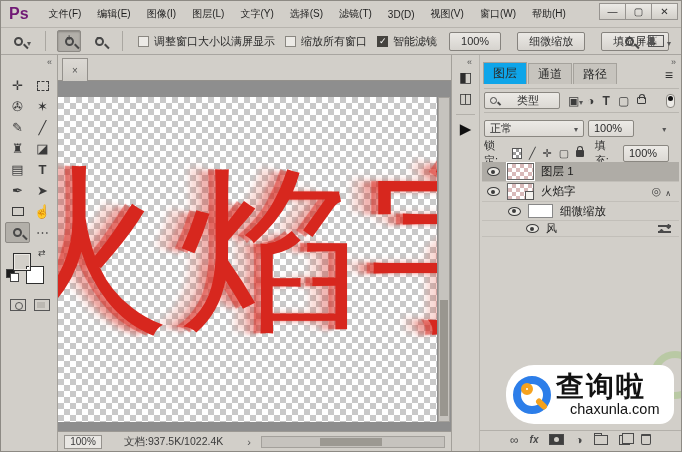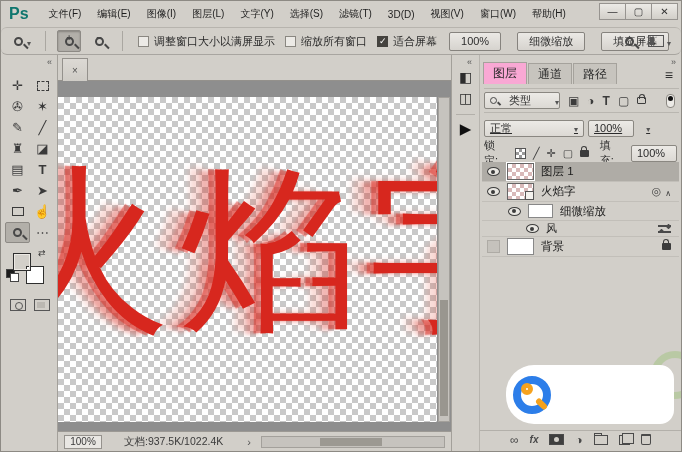--- a/index.html
+++ b/index.html
@@ -1,27 +1,27 @@
 <!DOCTYPE html>
 <html><head>
 <meta charset="utf-8">
 <style>
   * { margin:0; padding:0; box-sizing:border-box; }
   body { width:682px; height:452px; font-family:"Liberation Sans",sans-serif; }
   #app { position:relative; width:682px; height:452px; background:#d2cfc9; overflow:hidden; border:1px solid #8d8a84; }
 
   
   .menubar { position:absolute; left:0; top:0; width:100%; height:26px; display:flex; align-items:center; }
-  .ps-logo { font-weight:bold; font-size:16px; color:#0f766e; margin:0 12px 0 8px; }
+  .ps-logo { font-weight:bold; font-size:16px; color:#701a75; margin:0 12px 0 8px; }
   .menu-item { font-size:10px; color:#1e1e1e; padding:0 8px; white-space:nowrap; }
   .win-controls { position:absolute; right:3px; top:2px; display:flex; }
   .win-btn { width:27px; height:17px; border:1px solid #979490; background:linear-gradient(#eceae6,#d2cfc9); font-size:10px; color:#333; display:flex; align-items:center; justify-content:center; margin-left:-1px; }
 
   
-  .optionsbar { position:absolute; left:0; top:26px; width:100%; height:28px; border-top:1px solid #b7b4ae; border-bottom:1px solid #a8a5a0; display:flex; align-items:center; padding-left:10px; gap:6px;border-radius:6px; }
+  .optionsbar { position:absolute; left:0; top:26px; width:100%; height:28px; border-top:1px solid #b7b4ae; border-bottom:1px solid #a8a5a0; display:flex; align-items:center; padding-left:10px; gap:6px; }
   .mag { width:9px; height:9px; border:2px solid #474747; border-radius:50%; position:relative; display:inline-block; flex:none; }
   .mag::after { content:""; position:absolute; width:2px; height:6px; background:#474747; left:7px; top:6px; transform:rotate(-45deg); transform-origin:top left; }
   .mag.plus::before, .mag.minus::before { position:absolute; left:-1px; top:-6px; width:7px; text-align:center; font-size:9px; color:#474747; font-weight:bold; }
   .mag.plus::before { content:"+"; }
   .mag.minus::before { content:"–"; top:-7px; }
   .dd-arrow::before { content:"▾"; font-size:8px; color:#555; }
   .tool-chip { display:flex; align-items:center; gap:4px; padding:2px 3px; }
   .tool-btn { width:24px; height:22px; display:flex; align-items:center; justify-content:center; border-radius:2px; }
   .tool-btn.pressed { background:#b2afa9; border:1px solid #8d8a85; box-shadow:inset 0 1px 2px rgba(0,0,0,.25); }
   .vsep { width:1px; height:20px; background:#aaa7a1; margin:0 5px; flex:none; }
@@ -79,34 +79,34 @@
   .sicon { display:block; margin:5px auto 0; width:16px; text-align:center; font-size:14px; color:#2d2d2d; }
   .rs-sep { margin:8px 4px 0; border-top:1px solid #b3b0aa; }
   .play-gl { font-size:15px; color:#111; }
 
   
   .lpanel { position:absolute; left:478px; top:54px; right:0; bottom:0; background:#d2cfc9; border-left:1px solid #b7b4ae; }
   .lp-collapse { position:absolute; top:2px; right:6px; }
   .pmenu-gl { position:absolute; right:8px; top:12px; font-size:14px; color:#333; }
   .ptabs { position:absolute; left:3px; top:8px; height:21px; display:flex; align-items:flex-end; }
   .ptab { height:21px; padding:0 9px; font-size:12px; color:#2b2b2b; display:flex; align-items:center; background:#c7c4be; border:1px solid #a5a29c; border-bottom:none; margin-right:1px; white-space:nowrap; }
-  .ptab.active { background:#f9a8d4; height:22px; }
-  .dd { background:linear-gradient(#eceae6,#dcd9d4); border:1px solid #8a8781; border-radius:2px; height:17px; font-size:11px; display:inline-flex; align-items:center; gap:12px; padding:0 5px; color:#2b2b2b; white-space:nowrap; }
+  .ptab.active { background:#0ea5e9; height:22px; }
+  .dd { background:linear-gradient(#eceae6,#dcd9d4); border:1px solid #8a8781; border-radius:2px; height:17px; font-size:11px; display:inline-flex; align-items:center; gap:20px; padding:0 5px; color:#2b2b2b; white-space:nowrap; }
   .dd .spacer { flex:1; }
   .frow { position:absolute; left:4px; right:2px; top:33px; height:25px; display:flex; align-items:center; gap:8px; border-top:1px solid #b9b6b0; border-bottom:1px solid #b9b6b0; }
   .fico { font-size:12px; color:#3c3c3c; }
   .mag.small { width:7px; height:7px; border-width:1.5px; }
   .mag.small::after { height:4px; left:6px; top:5px; }
   .lock-outline { width:9px; height:7px; border:1.5px solid #3c3c3c; border-radius:1px; position:relative; display:inline-block; }
   .lock-outline::before, .lock-filled::before { content:""; position:absolute; left:1px; top:-4px; width:4px; height:4px; border:1.5px solid #3c3c3c; border-bottom:none; border-radius:3px 3px 0 0; }
   .lock-filled { width:9px; height:7px; background:#3c3c3c; border-radius:1px; position:relative; display:inline-block; }
   .pin { width:9px; height:14px; background:#eceae6; border:1px solid #8a8781; border-radius:4px; position:relative; margin-left:auto; margin-right:4px; }
   .pin::after { content:""; position:absolute; left:1px; top:1px; width:5px; height:5px; background:#111; border-radius:50%; }
-  .brow { position:absolute; left:4px; right:14px; top:62px; height:22px; display:flex; align-items:center; font-size:11px; color:#2b2b2b;text-decoration:underline; }
-  .lrow { position:absolute; left:4px; right:4px; top:88px; height:20px; display:flex; align-items:center; gap:7px; font-size:11px; color:#2b2b2b; }
+  .brow { position:absolute; left:4px; right:14px; top:62px; height:22px; display:flex; align-items:center; font-size:11px; color:#2b2b2b; }
+  .lrow { position:absolute; left:4px; right:12px; top:88px; height:20px; display:flex; align-items:center; gap:7px; font-size:11px; color:#2b2b2b; }
   .chklock { width:11px; height:11px; border:1px solid #555; background-color:#fff; background-image:linear-gradient(45deg,#999 25%,transparent 25%,transparent 75%,#999 75%),linear-gradient(45deg,#999 25%,transparent 25%,transparent 75%,#999 75%); background-size:6px 6px; background-position:0 0,3px 3px; }
   .lico { font-size:11px; color:#3c3c3c; }
   .layerrows { position:absolute; left:2px; right:2px; top:107px; }
   .lr { display:flex; align-items:center; height:20px; border-bottom:1px solid #c2bfb9; padding-left:5px; gap:7px; font-size:11.5px; color:#1c1c1c; }
   .lr.selected { background:#afaca6; }
   .eye { width:13px; height:9px; border:1px solid #3c3c3c; border-radius:50%; position:relative; display:inline-block; background:#e9e7e2; flex:none; }
   .eye::after { content:""; position:absolute; left:3px; top:1.5px; width:4px; height:4px; border-radius:50%; background:#3c3c3c; }
   .well { width:13px; height:13px; background:#c5c2bc; border:1px solid #aeaba5; flex:none; }
   .thumb { width:27px; height:17px; border:1px solid #666; background-color:#fbeFee; flex:none; position:relative;
     background-image:linear-gradient(45deg,#d8b9b9 25%,transparent 25%,transparent 75%,#d8b9b9 75%),linear-gradient(45deg,#d8b9b9 25%,transparent 25%,transparent 75%,#d8b9b9 75%);
@@ -183,21 +183,21 @@
     <span class="cbgroup">
       <span class="cb"></span>
       <span class="opt-label">调整窗口大小以满屏显示</span>
     </span>
     <span class="cbgroup">
       <span class="cb"></span>
       <span class="opt-label">缩放所有窗口</span>
     </span>
     <span class="cbgroup">
       <span class="cb checked"></span>
-      <span class="opt-label">适合屏幕</span>
+      <span class="opt-label">智能滤镜</span>
     </span>
     <span class="btn" style="margin-left:6px">100%</span>
     <span class="btn" style="margin-left:10px">细微缩放</span>
     <span class="btn" style="margin-left:10px">填充屏幕</span>
   </div>
   <div class="opt-right">
     <span class="mag"></span>
     <span style="display:flex;align-items:center;gap:3px">
       <span class="wsicon"></span>
       <span class="dd-arrow"></span>
@@ -344,43 +344,39 @@
         <span class="thumb white small"></span>
         <span>细微缩放</span>
       </div>
       <div class="lr" style="padding-left:44px;height:16px;font-size:11px">
         <span class="eye"></span>
         <span>风</span>
         <span class="mlauto">
             <span class="sliders"></span>
           </span>
       </div>
-      <div class="lr">
-        <span class="well"></span>
-        <span class="thumb white"></span>
-        <span>背景</span>
-        <span class="mlauto">
-            <span class="lock-filled"></span>
-          </span>
-      </div>
     </div>
 
     <div class="lp-bottom">
       <span>∞</span>
       <span class="fx">fx</span>
       <span class="maskico"></span>
       <span>◑</span>
       <span class="folderico"></span>
       <span class="newico"></span>
       <span class="trashico"></span>
     </div>
   </div>
 
   <div class="green-wm"></div>
   <div class="wm">
     <span class="wm-logo">
       <span class="wm-ring"></span>
       <span class="wm-lens"></span>
       <span class="wm-handle"></span>
     </span>
+    <span class="wm-text">
+      <span class="wm-title">查询啦</span>
+      <span class="wm-domain">chaxunla.com</span>
+    </span>
   </div>
 
 </div>
 
 </body></html>

